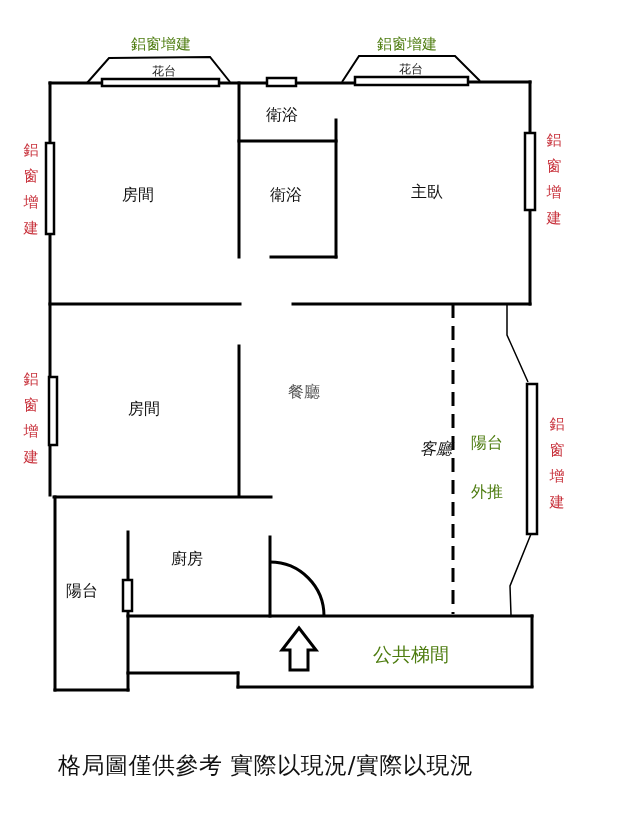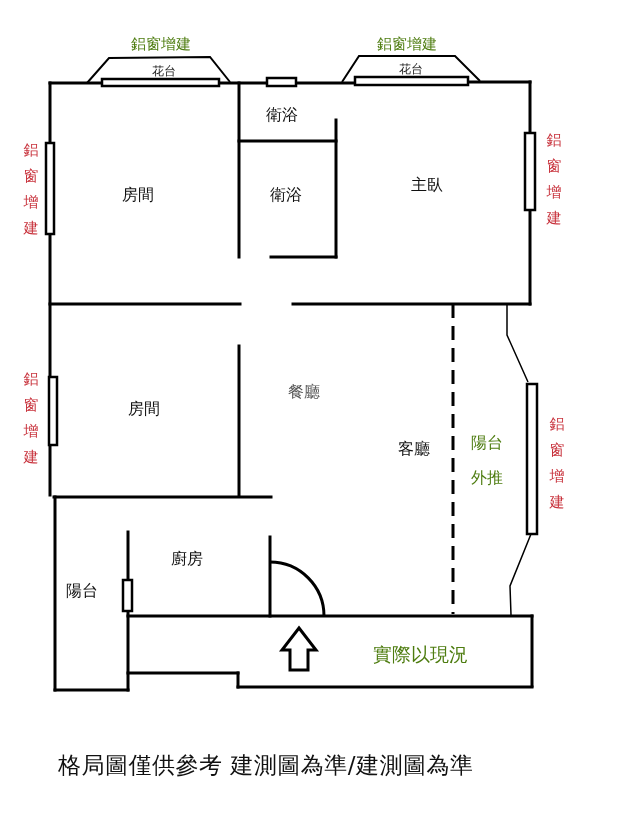--- a/index.html
+++ b/index.html
@@ -100,23 +100,23 @@
 <div class="vert" style="left:548px;top:411px;">
   <div>鋁</div>
   <div>窗</div>
   <div>增</div>
   <div>建</div>
 </div>
 
 <div class="lbl" style="left:122px;top:187px;">房間</div>
 <div class="lbl" style="left:266px;top:107px;">衛浴</div>
 <div class="lbl" style="left:270px;top:187px;">衛浴</div>
-<div class="lbl" style="left:411px;top:177px;">主臥</div>
+<div class="lbl" style="left:411px;top:185px;font-family:Liberation Mono, monospace;">主臥</div>
 <div class="lbl" style="left:128px;top:401px;">房間</div>
 <div class="lbl" style="left:288px;top:384px;color:#555;text-align:right;">餐廳</div>
-<div class="lbl" style="left:398px;top:441px;">客廳</div>
+<div class="lbl" style="left:420px;top:441px;font-style:italic;">客廳</div>
 <div class="lbl red" style="left:471px;top:435px;">陽台</div>
-<div class="lbl red" style="left:471px;top:470px;">外推</div>
+<div class="lbl red" style="left:471px;top:484px;">外推</div>
 <div class="lbl" style="left:171px;top:551px;text-align:center;">廚房</div>
 <div class="lbl" style="left:66px;top:583px;">陽台</div>
-<div class="lbl red" style="left:373px;top:645px;font-size:19px;">實際以現況</div>
+<div class="lbl red" style="left:373px;top:645px;font-size:19px;">公共梯間</div>
 
-<div class="caption">格局圖僅供參考  建測圖為準/建測圖為準</div>
+<div class="caption">格局圖僅供參考  實際以現況/實際以現況</div>
 
 </body></html>

